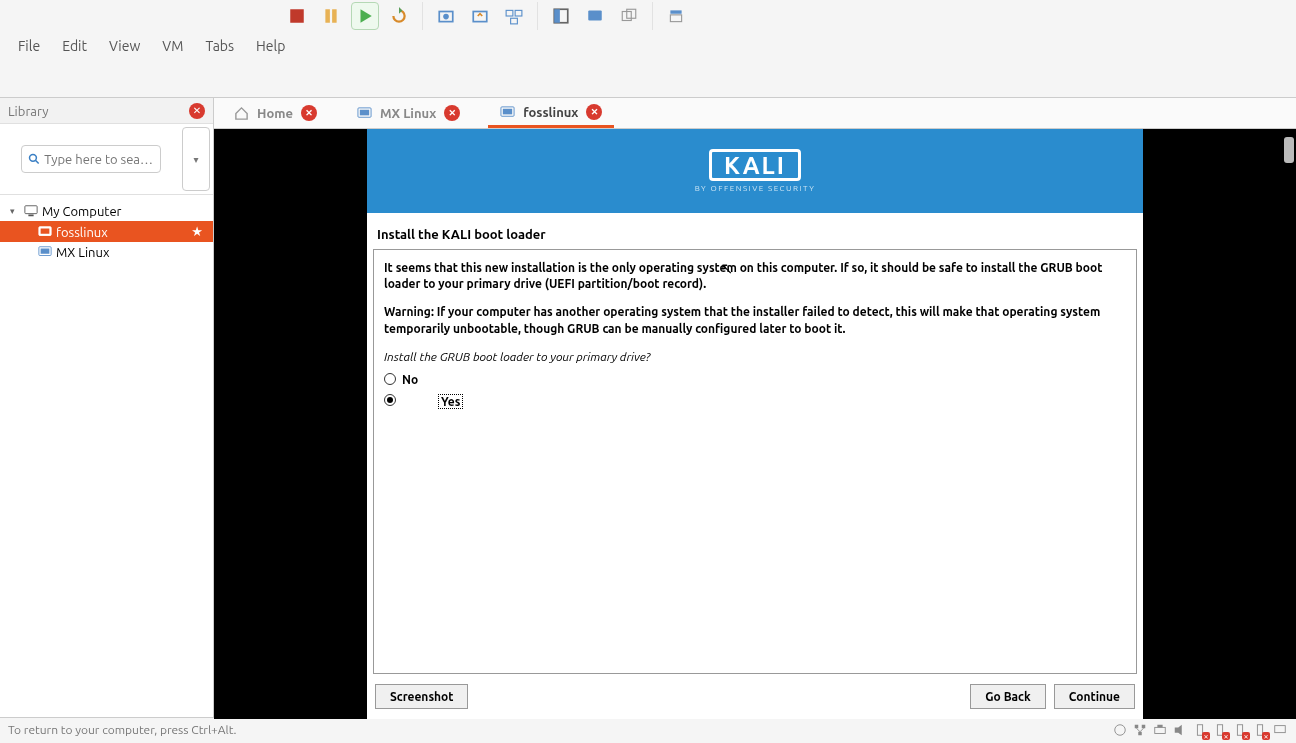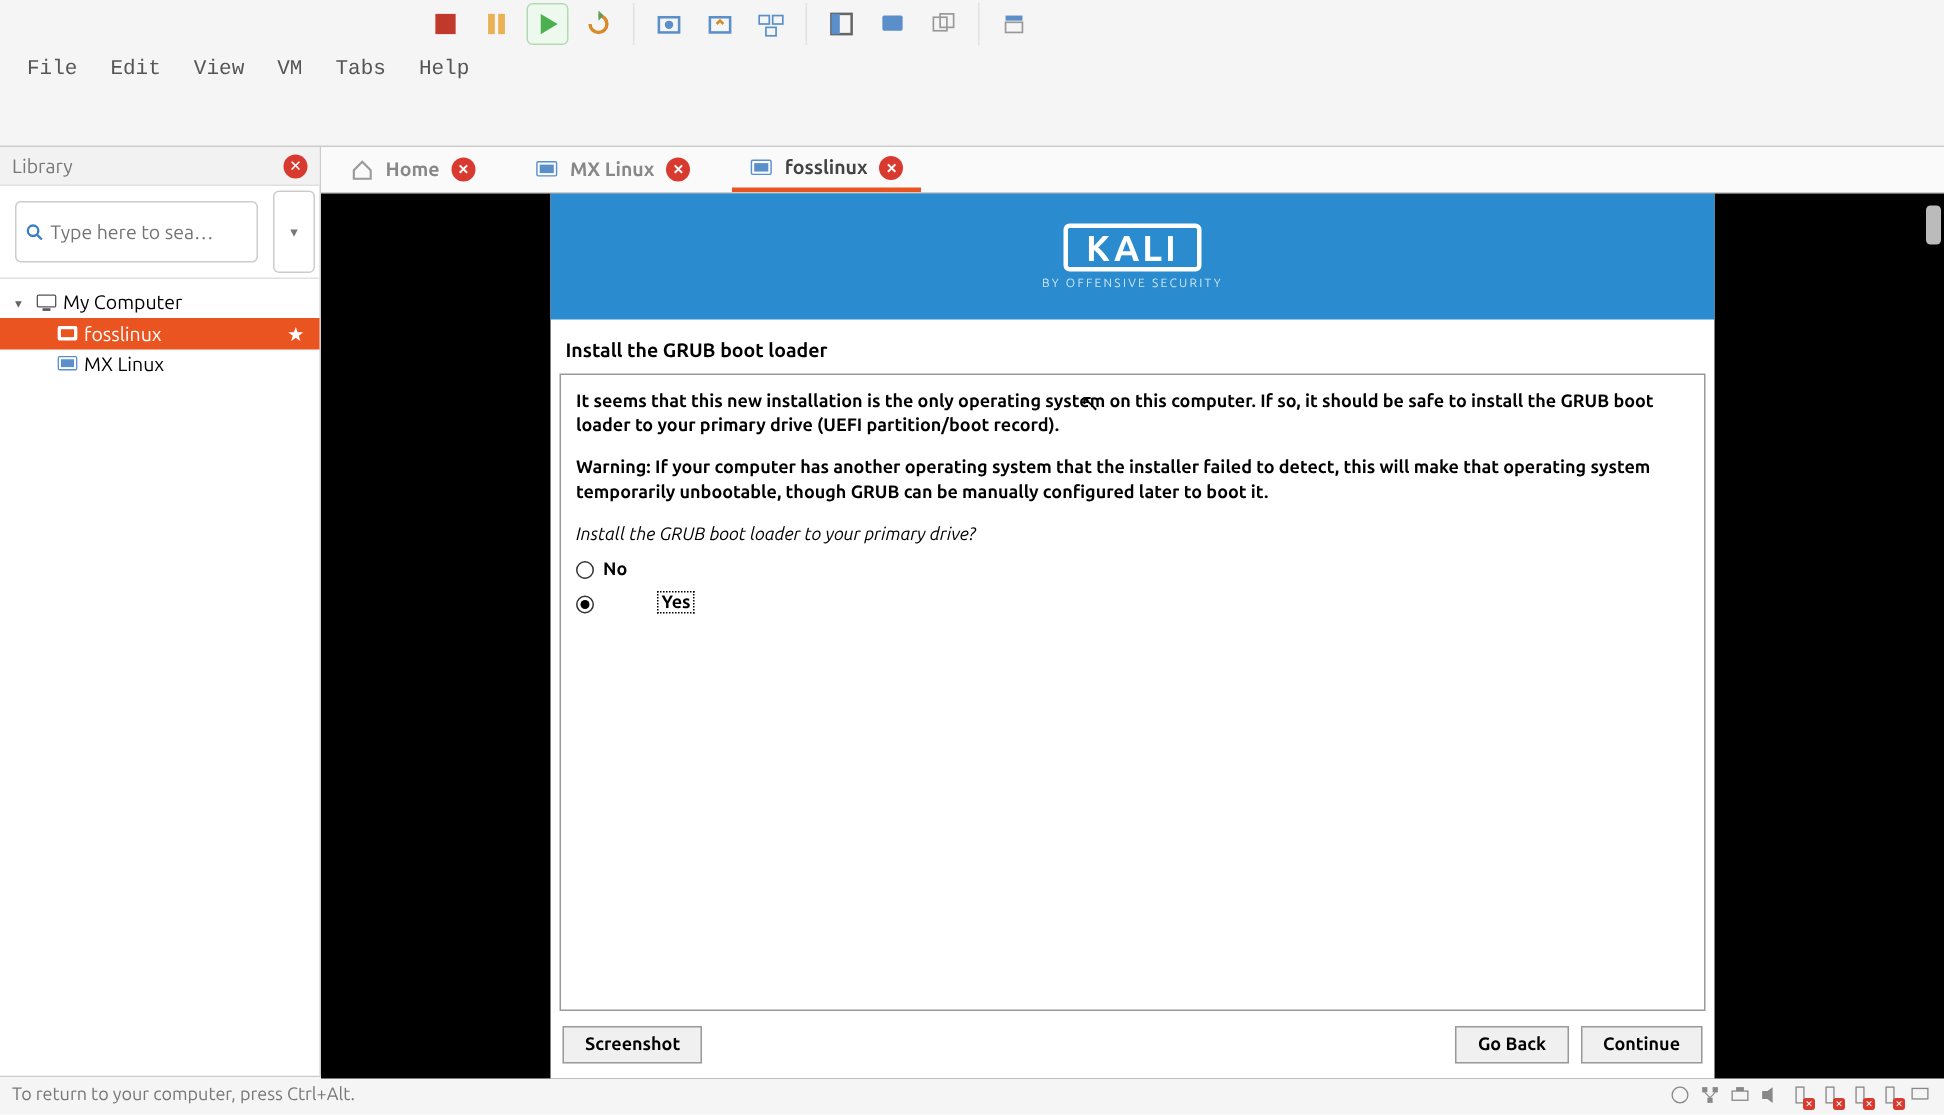--- a/index.html
+++ b/index.html
@@ -8,37 +8,37 @@
 
 .titlebar { height: 30px; background: #2b2523; display: flex; align-items: center; padding: 0 8px; }
 .titlebar-title { flex: 1; text-align: center; color: #d8d3cf; font-size: 13px; font-weight: bold; }
 .titlebar-controls { display: flex; gap: 12px; align-items: center; }
 .win-btn { width: 18px; height: 18px; border-radius: 50%; display: flex; align-items: center; justify-content: center; font-size: 11px; cursor: pointer; }
 .win-close { background: #e95420; color: #fff; }
 .win-max { background: #5b524d; color: #ddd; border-radius: 50%; }
 
 
 .menubar { height: 32px; background: #f5f5f5; border-bottom: 1px solid #ddd; display: flex; align-items: center; padding: 0 8px; gap: 2px; }
-.menubar .menu-item { padding: 4px 10px; color: #555; font-size: 14px; cursor: pointer; font-family: Liberation Mono, monospace; }
+.menubar .menu-item { padding: 4px 10px; color: #555; font-size: 14px; cursor: pointer; }
 
 
 .toolbar { height: 38px; background: #f5f5f5; border-bottom: 1px solid #ccc; display: flex; align-items: center; padding: 0 8px; }
 .toolbar .sep { width: 1px; height: 28px; background: #e2e2e2; margin: 0 6px; }
 .tbtn { width: 28px; height: 28px; border: 1px solid transparent; border-radius: 4px; display: flex; align-items: center; justify-content: center; margin: 0 3px; cursor: pointer; }
 .play-btn { border: 1px solid #b5d8b5; background: #eef9ee; }
 .icon-svg { width: 18px; height: 18px; }
 
 
 .app-body { display: flex; height: calc(743px - 30px - 32px - 38px - 24px); }
 .sidebar { width: 214px; background: #fff; border-right: 1px solid #ccc; display: flex; flex-direction: column; }
 .sidebar-header { height: 26px; display: flex; align-items: center; justify-content: space-between; padding: 0 8px; background: #f2f2f2; border-bottom: 1px solid #e0e0e0; }
 .sidebar-title { color: #777; font-size: 13px; }
 .red-x { width: 16px; height: 16px; border-radius: 50%; background: #d83a2f; color: #fff; display: flex; align-items: center; justify-content: center; font-size: 10px; cursor: pointer; }
 .search-row { display: flex; border-bottom: 1px solid #e0e0e0; }
-.search-box { flex: 1; border: 1px solid #ccc; border-radius: 4px; margin: 10px; height: 41px; display: flex; align-items: center; padding: 0 6px; gap: 4px; }
+.search-box { flex: 1; border: 1px solid #ccc; border-radius: 4px; margin: 21px; height: 28px; display: flex; align-items: center; padding: 0 6px; gap: 4px; }
 .search-box input { border: none; outline: none; width: 100%; font-size: 13px; color: #555; }
 .search-dd { width: 28px; border: 1px solid #ccc; border-radius: 4px; margin: 3px 3px 3px 0; display: flex; align-items: center; justify-content: center; font-size: 10px; color: #777; cursor: pointer; }
 .tree { padding: 6px 0; font-size: 13px; }
 .tree-item { display: flex; align-items: center; padding: 3px 10px; gap: 4px; cursor: pointer; }
 .tree-item.selected { background: #e95420; color: #fff; }
 .tree-arrow { font-size: 9px; color: #666; width: 10px; }
 .tree-indent { width: 24px; }
 .star { margin-left: auto; color: #fff; font-size: 13px; }
 .tree-item .vm-icon { width: 14px; height: 14px; }
 
@@ -54,21 +54,21 @@
 .vm-console { flex: 1; background: #000; display: flex; justify-content: center; align-items: center; position: relative; }
 .installer { width: 776px; height: 590px; background: #fff; display: flex; flex-direction: column; }
 .kali-header { height: 84px; background: #2a8cce; display: flex; flex-direction: column; align-items: center; justify-content: center; }
 .kali-logo-box { border: 3px solid #fff; padding: 2px 12px 0 12px; border-radius: 4px; }
 .kali-text { color: #fff; font-size: 24px; font-weight: bold; letter-spacing: 2px; line-height: 1; }
 .kali-sub { color: #cbe5f5; font-size: 8px; letter-spacing: 1.5px; margin-top: 3px; }
 .inst-title { padding: 14px 10px 8px 10px; font-size: 13px; font-weight: bold; color: #000; }
 .inst-box { flex: 1; margin: 0 6px; border: 1px solid #999; padding: 10px; font-size: 12px; color: #000; }
 .inst-box p { margin-bottom: 12px; font-weight: bold; line-height: 1.35; }
 .inst-box .question { font-style: italic; font-weight: normal; margin-bottom: 8px; }
-.radio-row { display: flex; align-items: flex-end; gap: 6px; margin-bottom: 8px; font-weight: bold; font-size: 12px; }
+.radio-row { display: flex; align-items: flex-start; gap: 6px; margin-bottom: 8px; font-weight: bold; font-size: 12px; }
 .radio { width: 12px; height: 12px; border: 1px solid #333; border-radius: 50%; display: flex; align-items: center; justify-content: center; }
 .radio.checked::after { content: ''; width: 6px; height: 6px; background: #000; border-radius: 50%; }
 .radio-label.focused { border: 1px dotted #000; padding: 0 2px; margin-left: 36px; }
 .inst-buttons { display: flex; justify-content: space-between; padding: 10px 8px; }
 .inst-btn { border: 1px solid #999; background: #f0f0f0; padding: 5px 14px; font-size: 12px; font-weight: bold; cursor: pointer; }
 .right-btns { display: flex; gap: 8px; padding-left: 26px; }
 
 .scrollbar { position: absolute; right: 2px; top: 8px; width: 10px; height: 26px; background: #bbb; border-radius: 3px; }
 .cursor { position: absolute; left: 506px; top: 130px; font-size: 16px; color: #000; }
 
@@ -251,21 +251,21 @@
 
     <div class="vm-console">
       <div class="scrollbar"></div>
       <div class="installer">
         <div class="kali-header">
           <div class="kali-logo-box">
             <div class="kali-text">KALI</div>
           </div>
           <div class="kali-sub">BY OFFENSIVE SECURITY</div>
         </div>
-        <div class="inst-title">Install the GRUB boot loader</div>
+        <div class="inst-title">Install the KALI boot loader</div>
         <div class="inst-box">
           <p>It seems that this new installation is the only operating system on this computer. If so, it should be safe to install the GRUB boot loader to your primary drive (UEFI partition/boot record).</p>
           <p>Warning: If your computer has another operating system that the installer failed to detect, this will make that operating system temporarily unbootable, though GRUB can be manually configured later to boot it.</p>
           <p class="question">Install the GRUB boot loader to your primary drive?</p>
           <div class="radio-row">
             <div class="radio"></div>
             <span>No</span>
           </div>
           <div class="radio-row">
             <div class="radio checked"></div>

